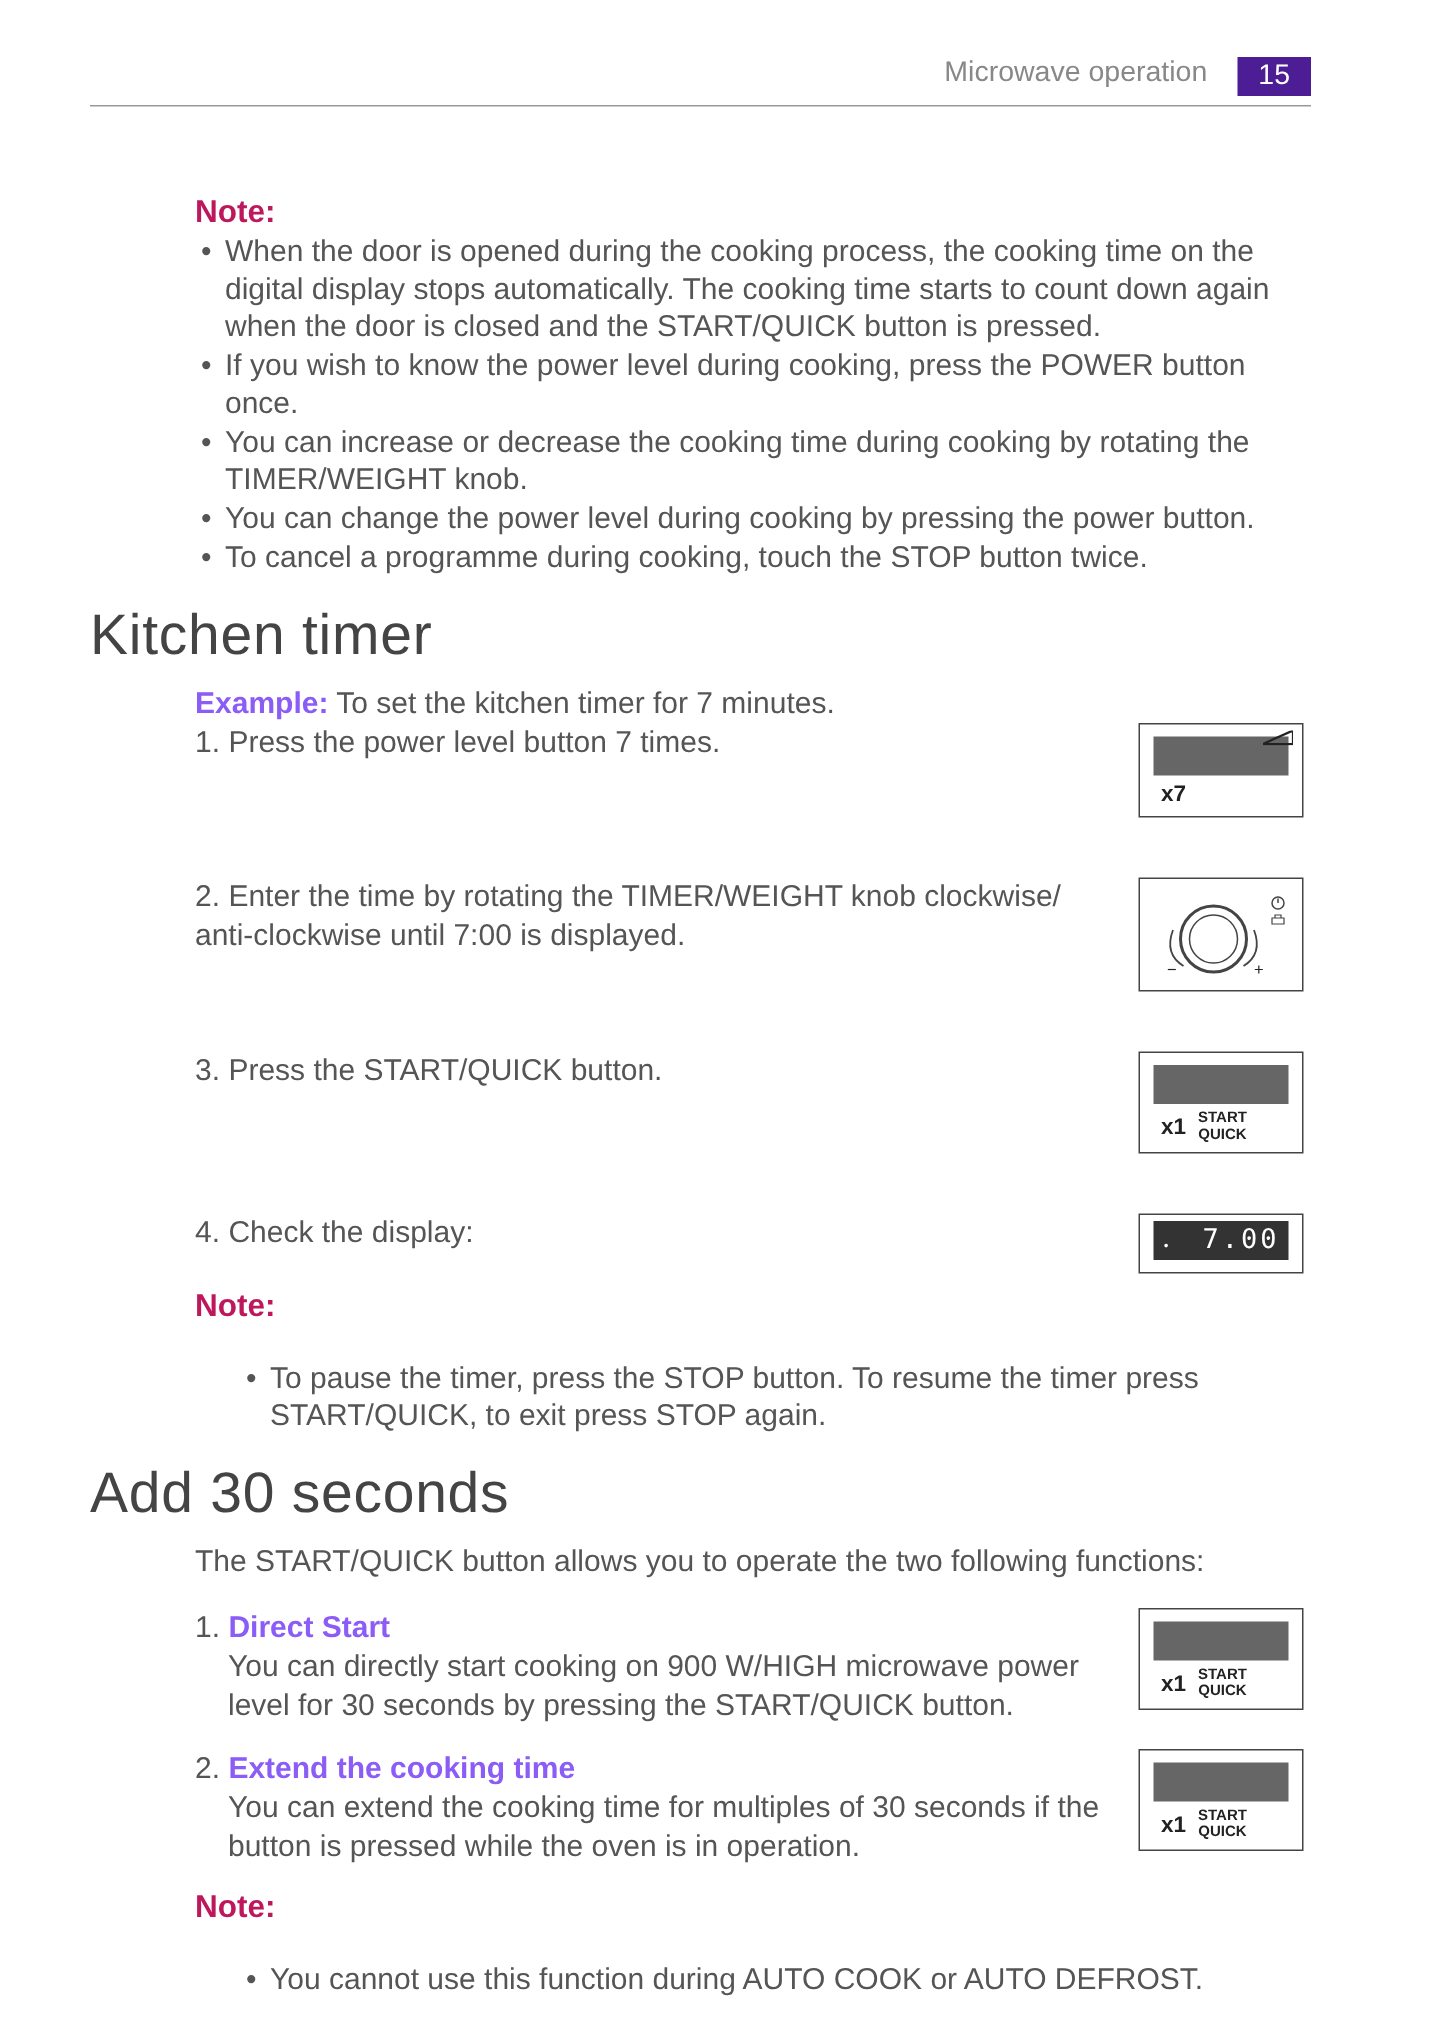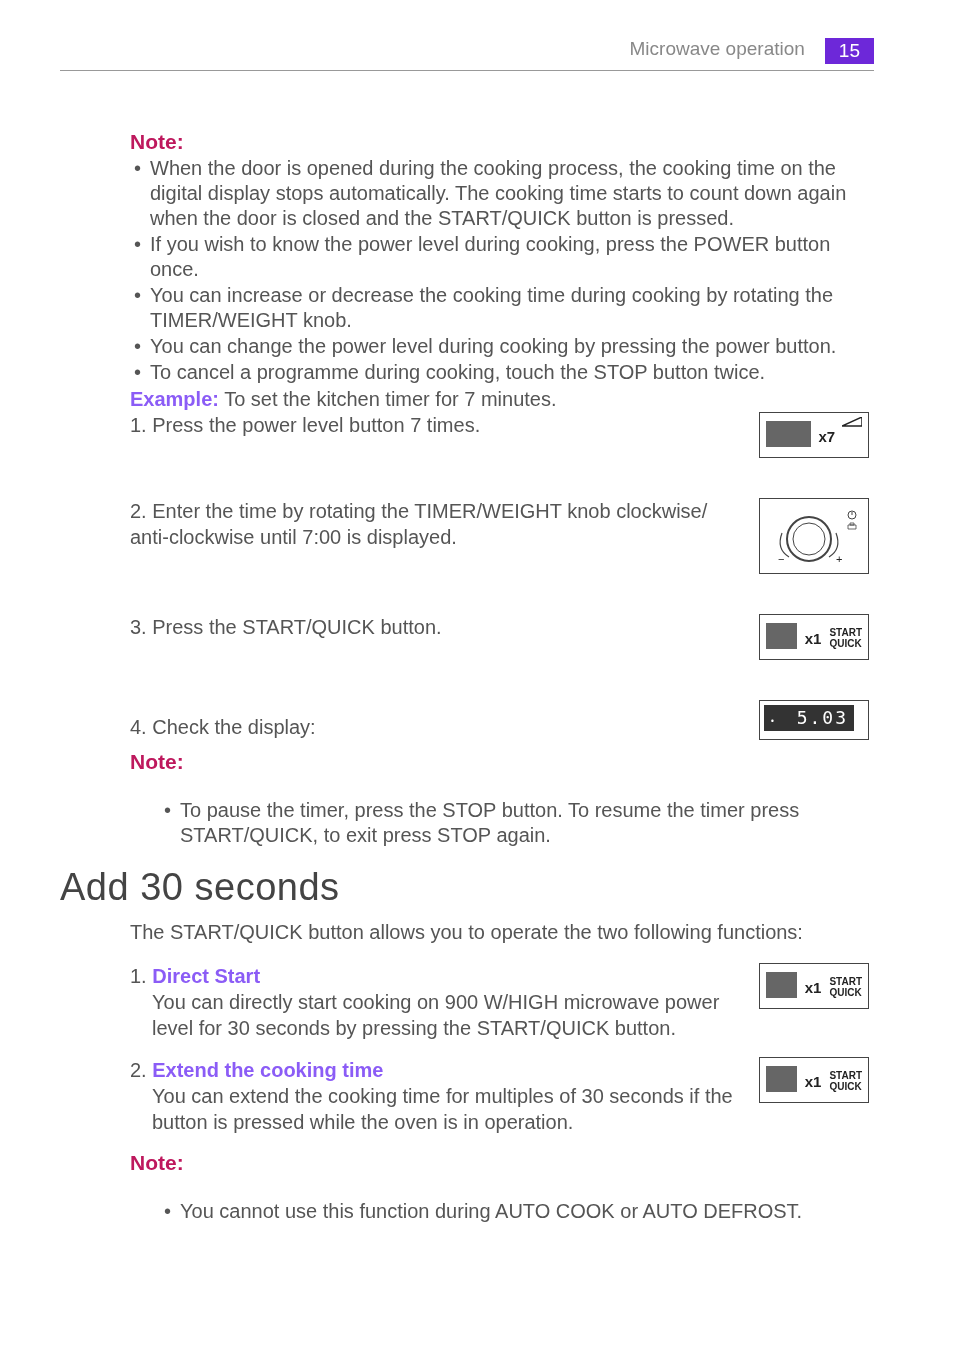--- a/index.html
+++ b/index.html
@@ -24,21 +24,21 @@
       top: 38px;
       right: 80px;
       display: flex;
       gap: 20px;
     }
     .page-header .section-name {
       color: #888;
       font-size: 19px;
     }
     .page-header .page-num {
-      background: #6d28d9;
+      background: #4c1d95;
       color: #fff;
       padding: 2px 14px;
       font-size: 19px;
     }
     .content {
       position: absolute;
       top: 130px;
       left: 130px;
       right: 80px;
     }
@@ -81,21 +81,21 @@
       flex-shrink: 0;
       display: flex;
       flex-direction: column;
       align-items: center;
     }
     .fig-box {
       border: 1.5px solid #444;
       width: 110px;
       padding: 8px 6px 6px 6px;
       display: flex;
-      flex-direction: row;
+      flex-direction: column;
       align-items: center;
       position: relative;
     }
     .fig-display {
       width: 90px;
       height: 26px;
       background: #666;
       margin-bottom: 4px;
     }
     .fig-display.dark { background: #333; color: #fff; font-family: monospace; font-size: 18px; text-align: right; padding-right: 6px; line-height: 26px; letter-spacing: 2px; position: relative;}
@@ -123,20 +123,21 @@
 
   <div class="note-label">Note:</div>
   <ul class="bullet-list">
     <li>When the door is opened during the cooking process, the cooking time on the digital display stops automatically. The cooking time starts to count down again when the door is closed and the START/QUICK button is pressed.</li>
     <li>If you wish to know the power level during cooking, press the POWER button once.</li>
     <li>You can increase or decrease the cooking time during cooking by rotating the TIMER/WEIGHT knob.</li>
     <li>You can change the power level during cooking by pressing the power button.</li>
     <li>To cancel a programme during cooking, touch the STOP button twice.</li>
   </ul>
 
+  <h1 class="section-title">Kitchen timer</h1>
 
   <p class="para">
     <span class="bold">Example:</span><span> To set the kitchen timer for 7 minutes.</span>
   </p>
 
   <div class="step-row">
     <div class="step-text">
       <span>1.</span>
       <span>Press the power level button 7 times.</span>
     </div>
@@ -187,28 +188,28 @@
           <span class="fig-x">x1</span>
           <div class="fig-txt">
             <div>START</div>
             <div>QUICK</div>
           </div>
         </div>
       </div>
     </div>
   </div>
 
-  <div class="step-row" style="margin-bottom:10px;align-items:flex-end;">
+  <div class="step-row" style="margin-bottom:10px;">
     <div class="step-text">
       <span>4.</span>
       <span>Check the display:</span>
     </div>
     <div class="step-figure">
       <div class="fig-box" style="padding:4px;">
-        <div class="fig-display dark"><span class="dot">•</span><span>5.03</span></div>
+        <div class="fig-display dark"><span class="dot">•</span><span>7.00</span></div>
       </div>
     </div>
   </div>
 
   <div class="note-label">Note:</div>
   <ul class="bullet-list note-indent">
     <li>To pause the timer, press the STOP button. To resume the timer press START/QUICK, to exit press STOP again.</li>
   </ul>
 
   <h1 class="section-title">Add 30 seconds</h1>

